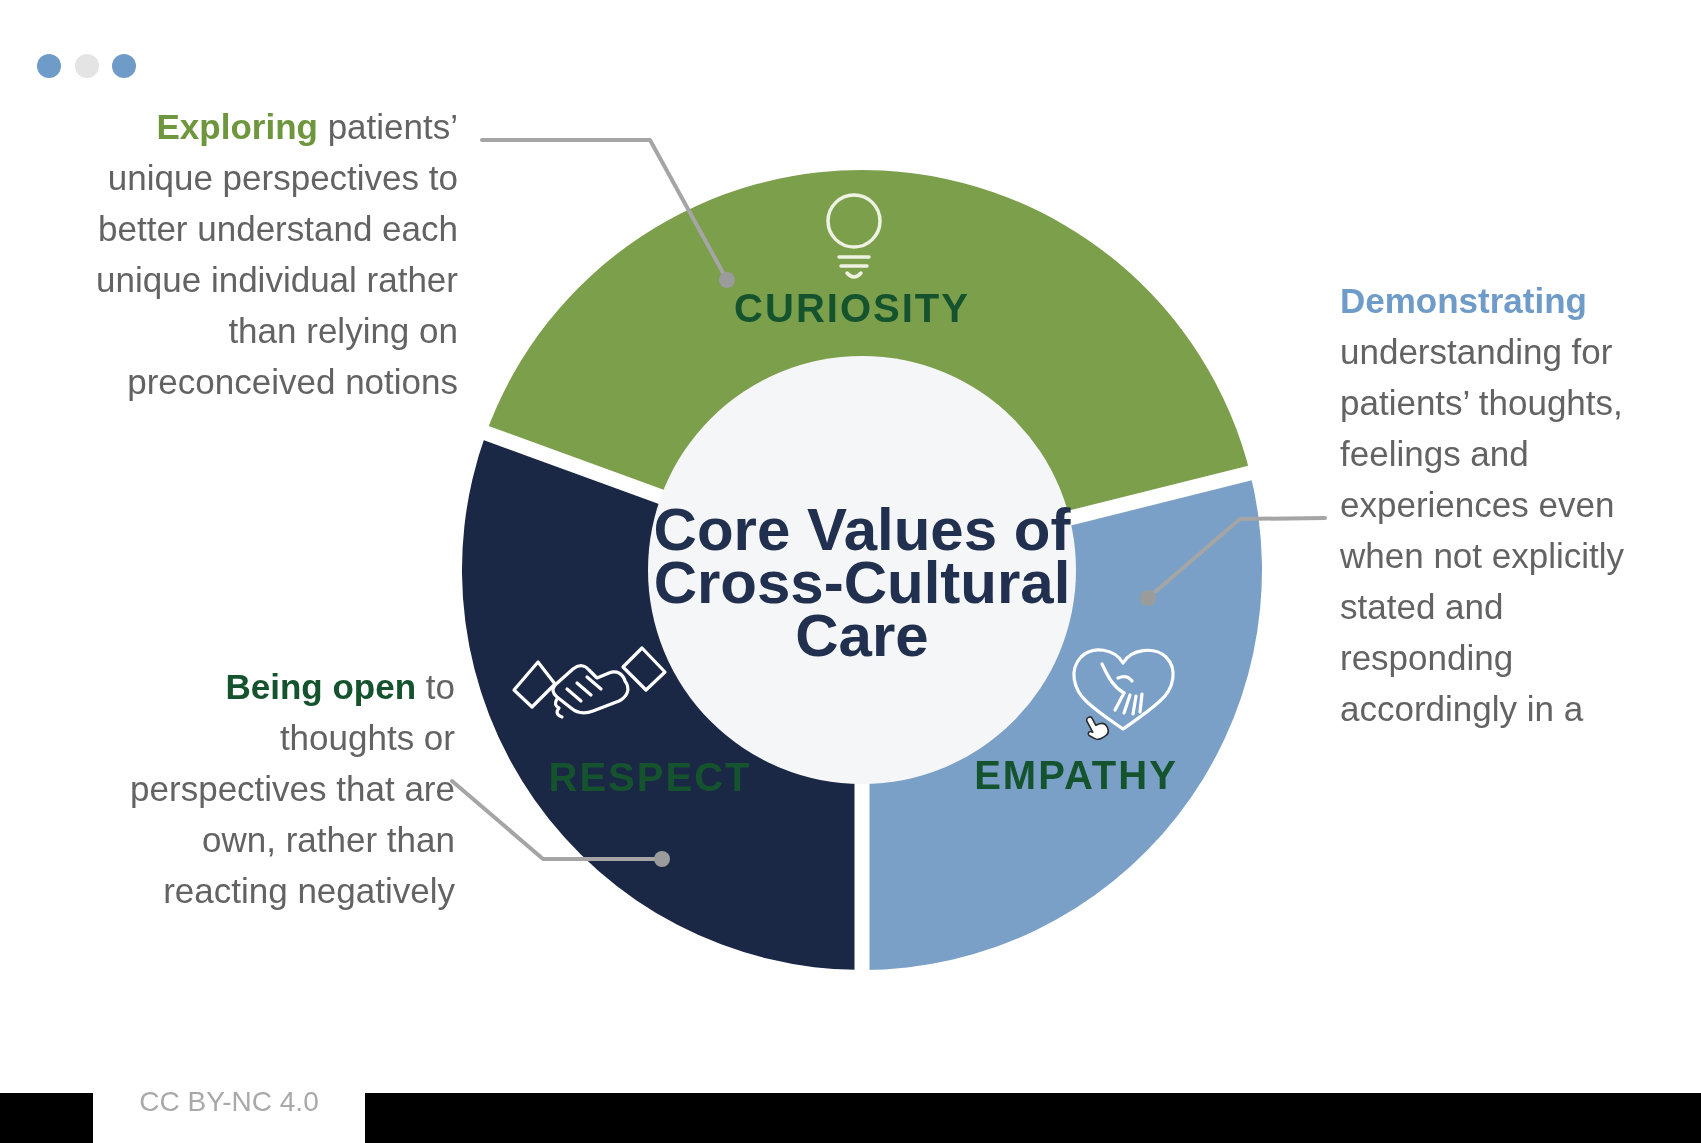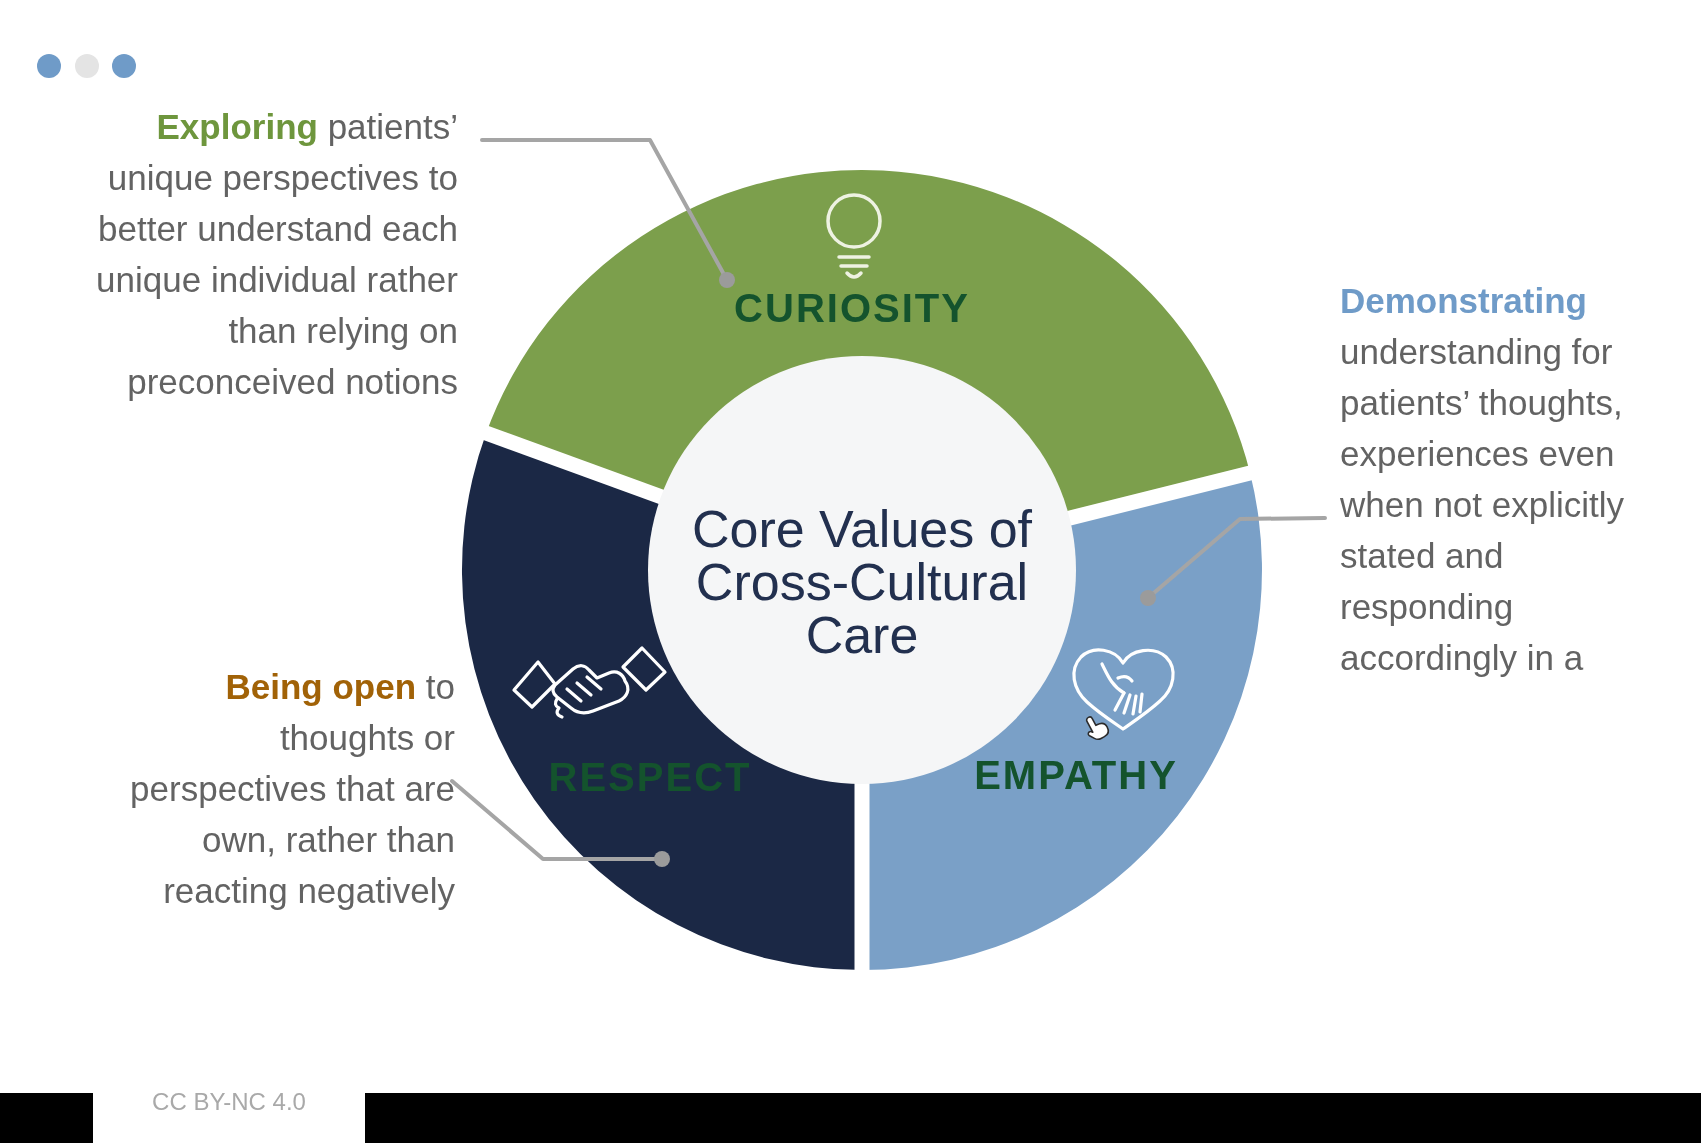--- a/index.html
+++ b/index.html
@@ -14,39 +14,39 @@
   .ann{font-size:35px;line-height:51px;}
   .ann .line{white-space:nowrap;}
   .ann-right-aligned{text-align:right;}
   .ann .lead{font-weight:bold;}
   .ann-curiosity{right:1243px;top:101px;}
   .ann-respect{right:1246px;top:661px;}
   .ann-empathy{left:1340px;top:275px;}
   
   .center-title{
     left:862px;top:503px;transform:translateX(-50%);
-    text-align:center;font-size:52px;line-height:53px;font-weight:normal;
+    text-align:center;font-size:60px;line-height:53px;font-weight:bold;
     white-space:nowrap;
   }
   
   .seg-label{
     transform:translate(-50%,-50%);
     color:#14532d;font-size:40px;font-weight:bold;letter-spacing:2px;
     white-space:nowrap;
   }
   .seg-label.curiosity{left:852px;top:308px;}
   .seg-label.respect{left:650px;top:777px;}
   .seg-label.empathy{left:1076px;top:775px;}
   
   .footer-bar{left:0;top:1093px;width:1701px;height:50px;background:#000000;}
   .license-box{
     left:93px;top:1080px;width:272px;height:63px;background:#ffffff;
     display:flex;justify-content:center;align-items:flex-start;
   }
-  .license-text{font-size:24px;line-height:44px;color:#a9a9a9;white-space:nowrap;}
+  .license-text{font-size:28px;line-height:44px;color:#a9a9a9;white-space:nowrap;}
 </style>
 </head>
 <body>
 
 <svg class="abs" style="left:0;top:0;" width="1701" height="1143" viewBox="0 0 1701 1143">
 
   <g>
     <circle cx="49" cy="66" r="12" fill="#6f9bc8"></circle>
     <circle cx="87" cy="66" r="12" fill="#e4e4e4"></circle>
     <circle cx="124" cy="66" r="12" fill="#6f9bc8"></circle>
@@ -129,30 +129,31 @@
   <div class="line">than relying on</div>
   <div class="line">preconceived notions</div>
 </div>
 
 <div class="abs ann ann-empathy" style="color: rgb(99, 99, 99);">
   <div class="line">
     <span class="lead" style="color: rgb(111, 155, 200);">Demonstrating</span><span></span>
   </div>
   <div class="line">understanding for</div>
   <div class="line">patients’ thoughts,</div>
+  <div class="line">feelings and</div>
   <div class="line">experiences even</div>
   <div class="line">when not explicitly</div>
   <div class="line">stated and</div>
   <div class="line">responding</div>
   <div class="line">accordingly  in a</div>
 </div>
 
 <div class="abs ann ann-right-aligned ann-respect" style="color: rgb(99, 99, 99);">
   <div class="line">
-    <span class="lead" style="color: #a16207;">Being open</span><span> to</span>
+    <span class="lead" style="color: #14532d;">Being open</span><span> to</span>
   </div>
   <div class="line">thoughts or</div>
   <div class="line">perspectives that are</div>
   <div class="line">own, rather than</div>
   <div class="line">reacting negatively</div>
 </div>
 
 <div class="abs footer-bar"></div>
 <div class="abs license-box">
   <span class="license-text">CC BY-NC 4.0</span>

